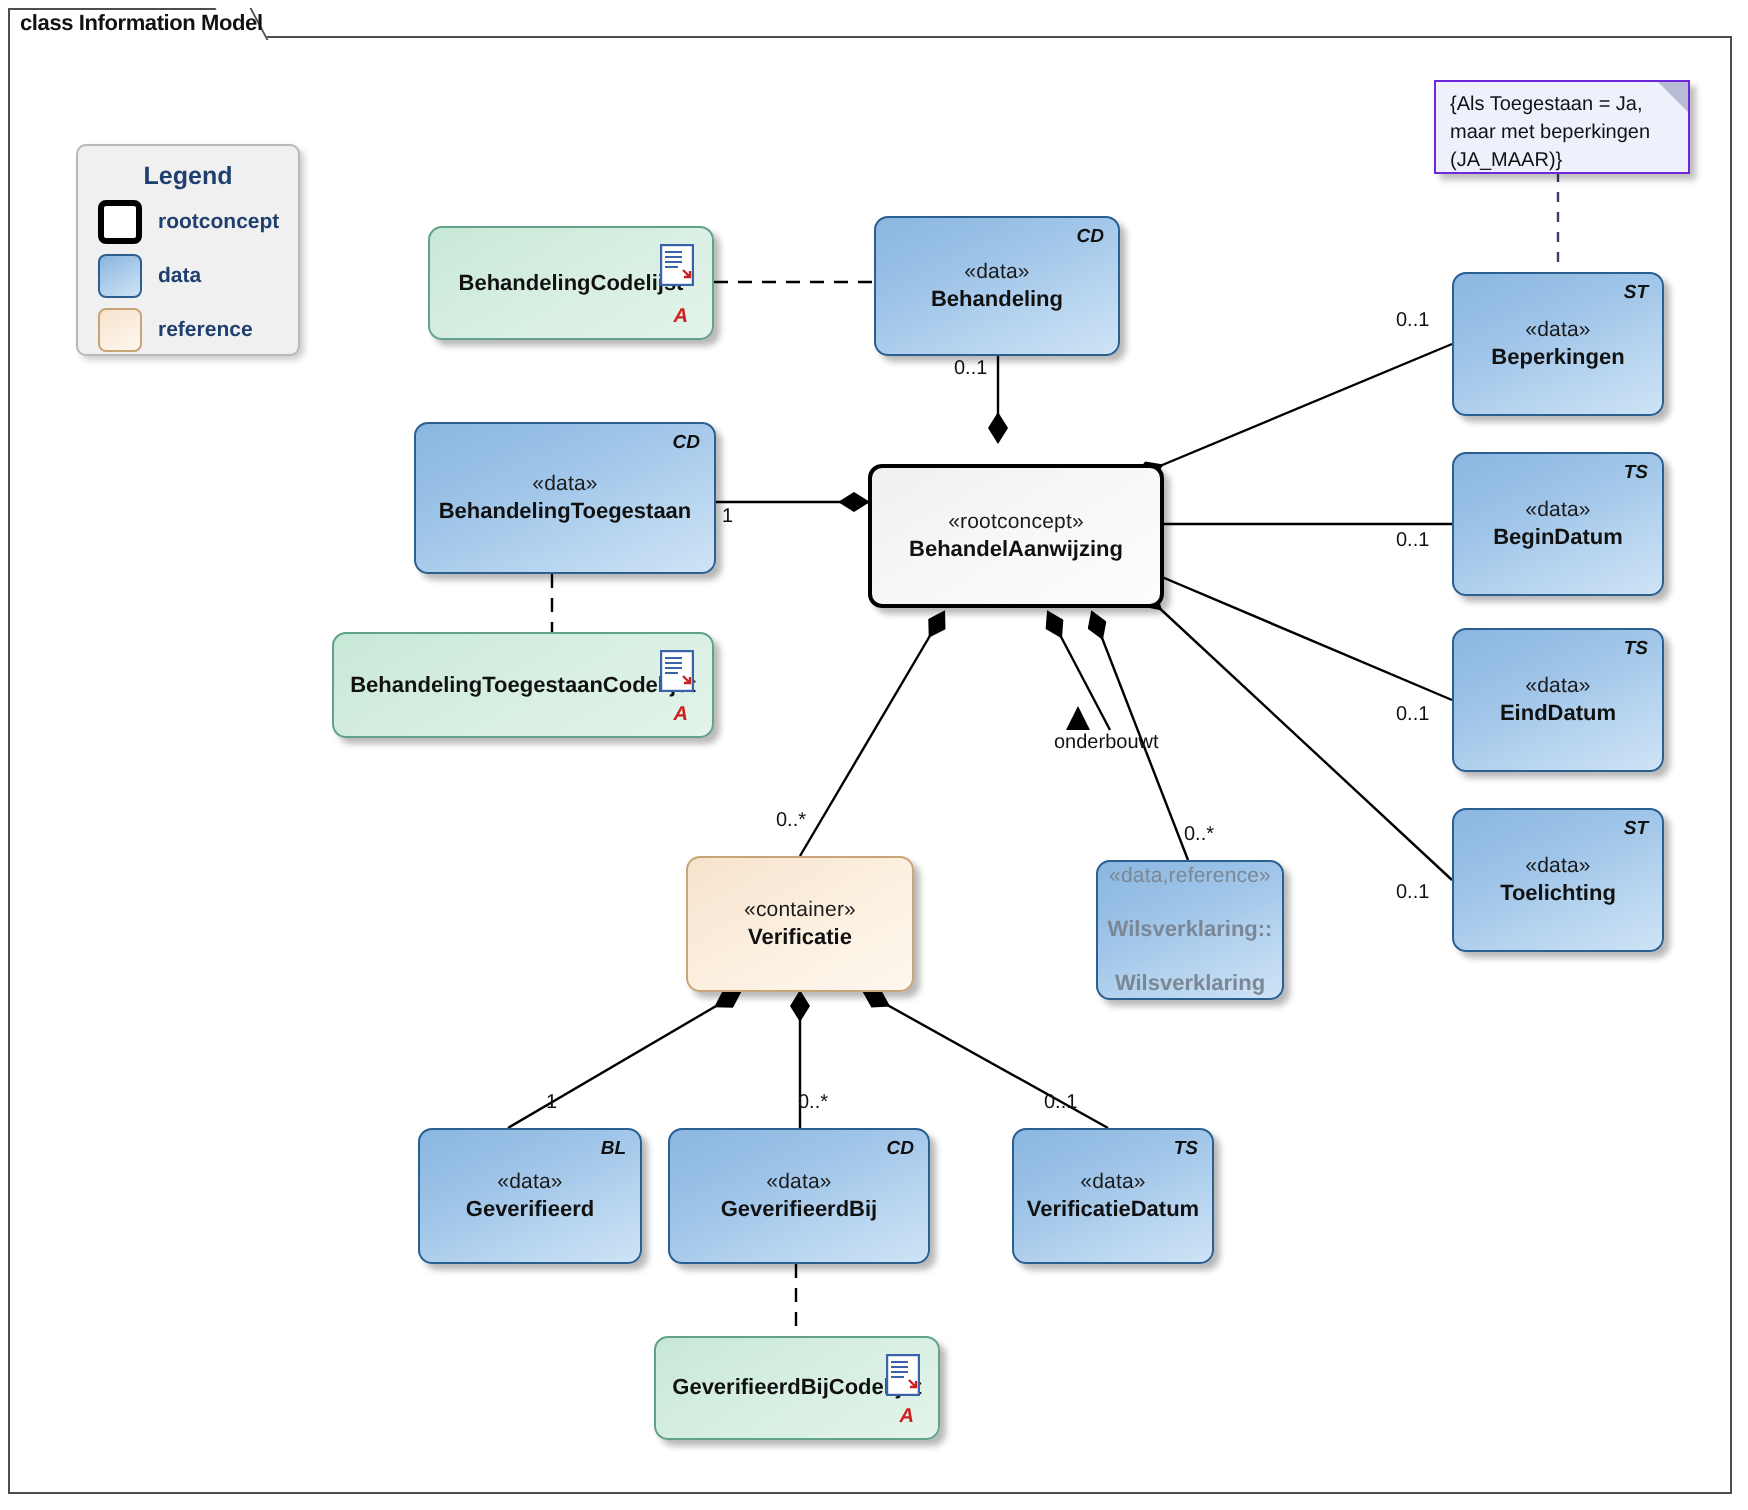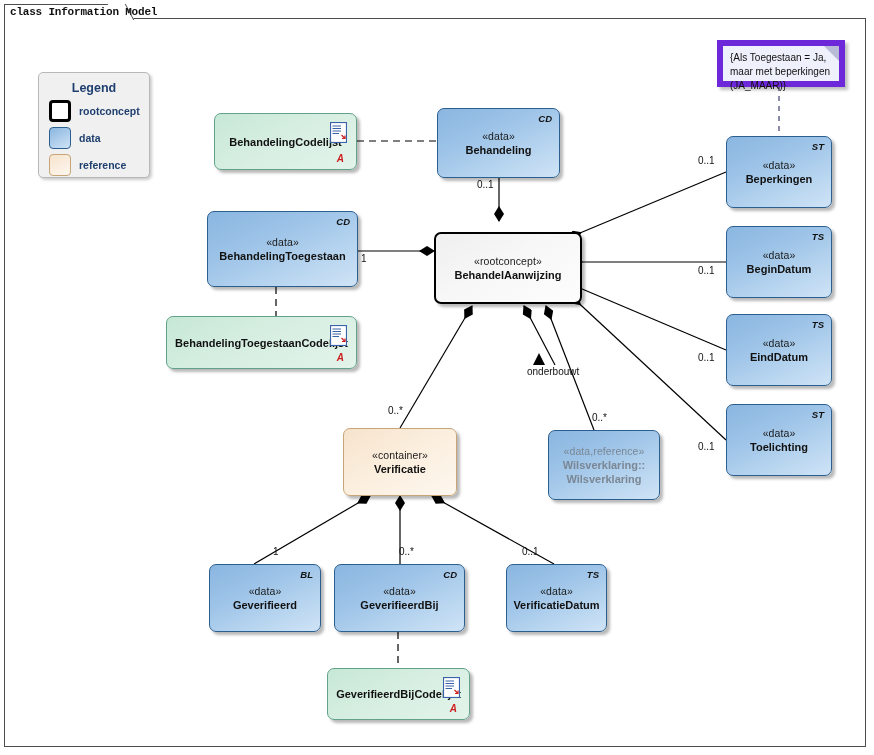--- a/index.html
+++ b/index.html
@@ -35,21 +35,20 @@
     background:#ffffff;
     border-right:1px solid #4d4d4d;
     transform:skewX(28deg);
     box-sizing:border-box;
   }
   #frame-tab-label{
     position:absolute;left:10px;top:6px;
     font-size:11px;font-weight:bold;color:#111111;
     white-space:nowrap;letter-spacing:-0.2px;
     z-index:6;
-    font-family:Liberation Mono, monospace;
   }
 
   
   #links{
     position:absolute;left:0;top:0;width:874px;height:755px;
     pointer-events:none;
     z-index:1;
   }
 
   
@@ -108,21 +107,21 @@
   .a-mark{
     position:absolute;right:12px;bottom:5px;
     color:#cc2020;font-size:10px;font-weight:bold;font-style:italic;
   }
 
   
   .note{
     position:absolute;
     box-sizing:border-box;
     background:#eef0fb;
-    border:6px solid #6d28d9;
+    border:1px solid #6d28d9;
     z-index:3;
     box-shadow:3px 3px 3px rgba(0,0,0,0.25);
   }
   .note .note-text{
     position:absolute;left:7px;top:5px;right:6px;
     font-size:10px;color:#111;line-height:14px;
     white-space:pre-line;
   }
   .note-fold{
     position:absolute;top:0;right:0;
@@ -311,21 +310,21 @@
     <span class="corner">ST</span>
     <div class="stereo">«data»</div>
     <div class="nm">Toelichting</div>
   </div>
 
   <div class="node container-node" style="left:343px;top:428px;width:114px;height:68px;">
     <div class="stereo">«container»</div>
     <div class="nm">Verificatie</div>
   </div>
 
-  <div class="node data reference" style="left:548px;top:430px;width:112px;height:70px;">
+  <div class="node data reference" style="left:548px;top:430px;width:94px;height:70px;justify-content:space-between;">
     <div class="stereo">«data,reference»</div>
     <div class="nm">Wilsverklaring::</div>
     <div class="nm">Wilsverklaring</div>
   </div>
 
   <div class="node data" style="left:209px;top:564px;width:112px;height:68px;">
     <span class="corner">BL</span>
     <div class="stereo">«data»</div>
     <div class="nm">Geverifieerd</div>
   </div>

